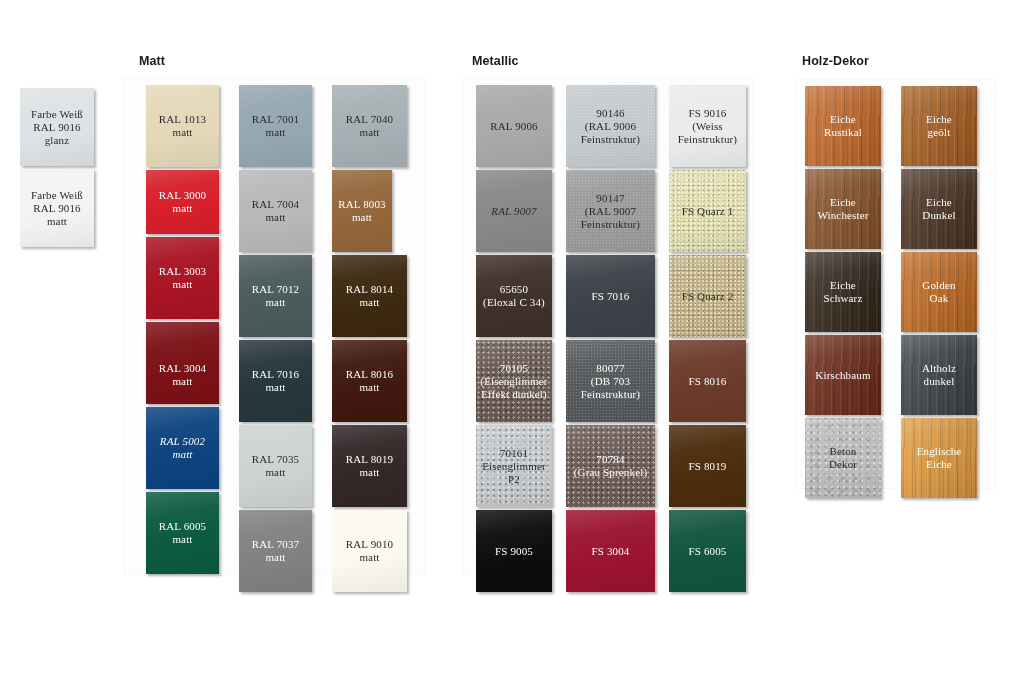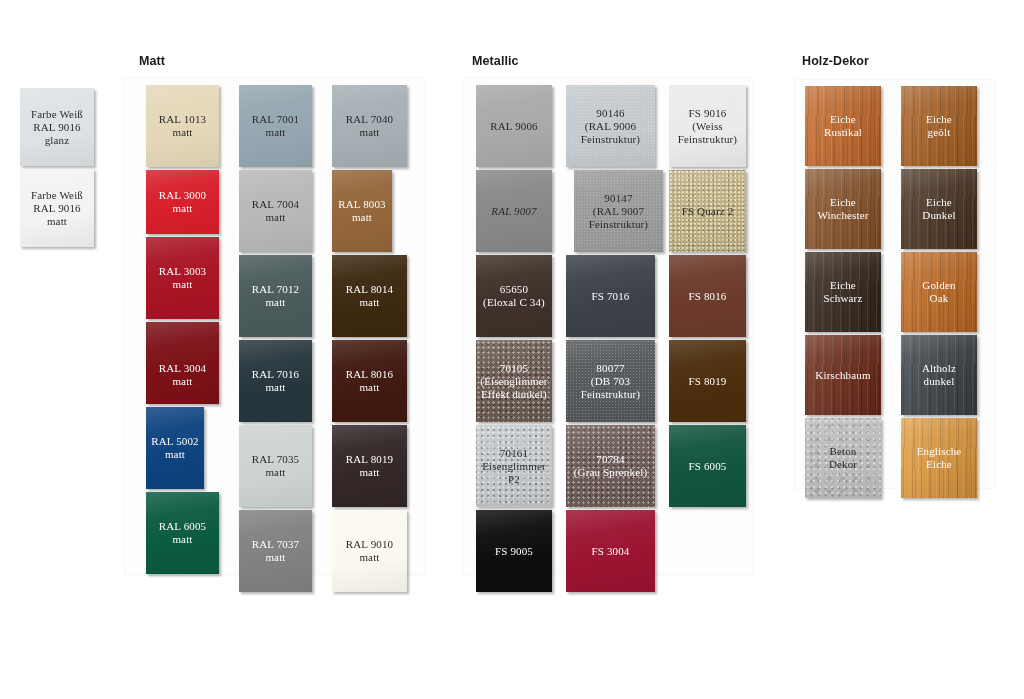--- a/index.html
+++ b/index.html
@@ -206,21 +206,21 @@
         <div class="base" style="background: rgb(169, 20, 36);"></div>
         <div class="sheen"></div>
         <div class="lbl" style="color: rgb(255, 255, 255);">RAL 3003 matt</div>
       </div>
       <div class="swatch fx-matt" style="height: 82px; width: 73px;">
         <div class="base" style="background: rgb(124, 17, 23);"></div>
         <div class="sheen"></div>
         <div class="lbl" style="color: rgb(255, 255, 255); margin-top: 23px;">RAL 3004
 matt</div>
       </div>
-      <div class="swatch fx-matt" style="height: 82px; width: 58px;">
+      <div class="swatch fx-matt" style="height: 82px; width: 73px; font-style: italic;">
         <div class="base" style="background: rgb(13, 67, 128);"></div>
         <div class="sheen"></div>
         <div class="lbl" style="color: rgb(255, 255, 255);">RAL 5002
 matt</div>
       </div>
       <div class="swatch fx-matt" style="height: 82px; width: 73px;">
         <div class="base" style="background: rgb(11, 91, 64);"></div>
         <div class="sheen"></div>
         <div class="lbl" style="color: rgb(255, 255, 255);">RAL 6005
 matt</div>
@@ -338,21 +338,21 @@
       </div>
     </div>
     <div class="col" style="left: 566px; top: 85px; width: 89px;">
       <div class="swatch fx-speckle" style="height: 82px; width: 89px;">
         <div class="base" style="background: rgb(195, 201, 205);"></div>
         <div class="sheen"></div>
         <div class="lbl" style="color: rgb(43, 43, 43);">90146
 (RAL 9006
 Feinstruktur)</div>
       </div>
-      <div class="swatch fx-speckle" style="height: 82px; width: 89px; margin-left: 8px;">
+      <div class="swatch fx-speckle" style="height: 82px; width: 89px;">
         <div class="base" style="background: rgb(154, 154, 156);"></div>
         <div class="sheen"></div>
         <div class="lbl" style="color: rgb(43, 43, 43);">90147
 (RAL 9007
 Feinstruktur)</div>
       </div>
       <div class="swatch fx-matt" style="height: 82px; width: 89px;">
         <div class="base" style="background: rgb(60, 66, 72);"></div>
         <div class="sheen"></div>
         <div class="lbl" style="color: rgb(255, 255, 255);">FS 7016</div>
@@ -378,20 +378,25 @@
     </div>
     <div class="col" style="left: 669px; top: 85px; width: 77px;">
       <div class="swatch fx-speckle" style="height: 82px; width: 77px;">
         <div class="base" style="background: rgb(233, 234, 236);"></div>
         <div class="sheen"></div>
         <div class="lbl" style="color: rgb(43, 43, 43);">FS 9016
 (Weiss
 Feinstruktur)</div>
       </div>
       <div class="swatch fx-quarz" style="height: 82px; width: 77px;">
+        <div class="base" style="background: rgb(227, 224, 174);"></div>
+        <div class="sheen"></div>
+        <div class="lbl" style="color: rgb(43, 43, 43);">FS Quarz 1</div>
+      </div>
+      <div class="swatch fx-quarz" style="height: 82px; width: 77px;">
         <div class="base" style="background: rgb(196, 179, 131);"></div>
         <div class="sheen"></div>
         <div class="lbl" style="color: rgb(43, 43, 43);">FS Quarz 2</div>
       </div>
       <div class="swatch fx-matt" style="height: 82px; width: 77px;">
         <div class="base" style="background: rgb(108, 58, 42);"></div>
         <div class="sheen"></div>
         <div class="lbl" style="color: rgb(255, 255, 255);">FS 8016</div>
       </div>
       <div class="swatch fx-matt" style="height: 82px; width: 77px;">

